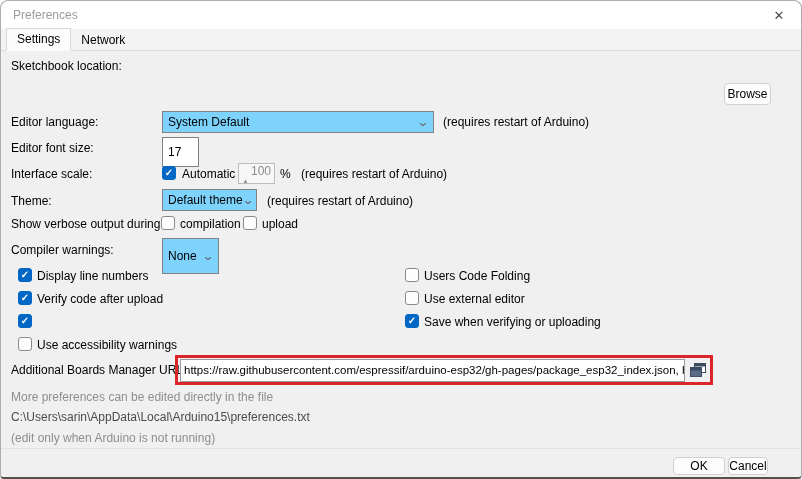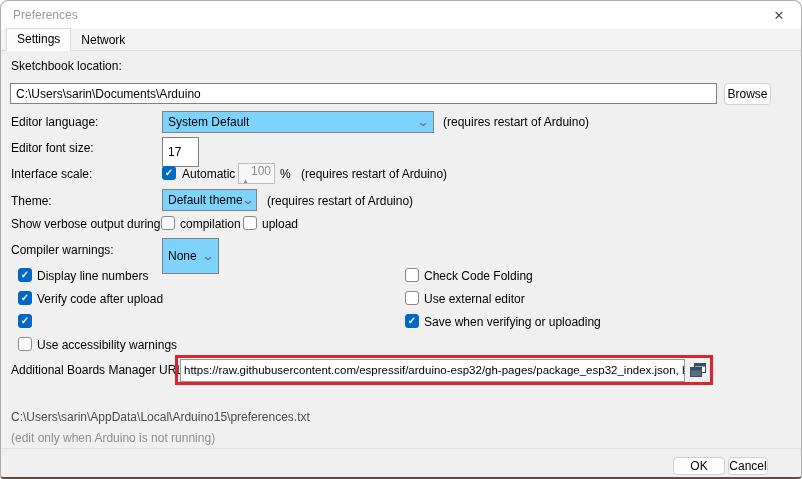--- a/index.html
+++ b/index.html
@@ -88,21 +88,20 @@
     <span class="title">Preferences</span>
     <span class="close">✕</span>
   </div>
 
   <div class="tabbar">
     <div class="tab active">Settings</div>
     <div class="tab">Network</div>
   </div>
 
   <span class="lbl" style="left:10px; top:58px;">Sketchbook location:</span>
-  <div class="input" style="left:9px; top:82px; width:707px; height:21px;">C:\Users\sarin\Documents\Arduino</div>
   <div class="btn" style="left:723px; top:82px; width:47px; height:22px;">Browse</div>
 
   <span class="lbl" style="left:10px; top:114px;">Editor language:</span>
   <div class="select" style="left:161px; top:110px; width:272px; height:22px;">
     <span>System Default</span>
     <span class="chev">⌄</span>
   </div>
   <span class="lbl" style="left:442px; top:114px;">(requires restart of Arduino)</span>
 
   <span class="lbl" style="left:10px; top:140px;">Editor font size:</span>
@@ -157,21 +156,21 @@
   <span class="lbl" style="left:36px; top:291px;">Verify code after upload</span>
 
   <div class="cb checked" style="left:17px; top:313px;">
       <span class="mark">✓</span>
     </div>
 
   <div class="cb" style="left:17px; top:336px;"></div>
   <span class="lbl" style="left:36px; top:337px;">Use accessibility warnings</span>
 
   <div class="cb" style="left:404px; top:267px;"></div>
-  <span class="lbl" style="left:423px; top:268px;">Check Code Folding</span>
+  <span class="lbl" style="left:423px; top:268px;">Users Code Folding</span>
 
   <div class="cb" style="left:404px; top:290px;"></div>
   <span class="lbl" style="left:423px; top:291px;">Use external editor</span>
 
   <div class="cb checked" style="left:404px; top:313px;">
       <span class="mark">✓</span>
     </div>
   <span class="lbl" style="left:423px; top:314px;">Save when verifying or uploading</span>
 
   <span class="lbl" style="left:10px; top:362px;">Additional Boards Manager URLs:</span>
@@ -180,20 +179,21 @@
     <div class="iconbtn">
       <svg width="16" height="15" viewBox="0 0 16 15">
         <rect x="4.5" y="0.5" width="11" height="9" fill="#ffffff" stroke="#3d4c63" stroke-width="1"></rect>
         <rect x="4.5" y="0.5" width="11" height="2.5" fill="#3d4c63" stroke="#3d4c63" stroke-width="1"></rect>
         <rect x="0.5" y="4.5" width="11" height="9" fill="#5a6b85" stroke="#3d4c63" stroke-width="1"></rect>
         <rect x="0.5" y="4.5" width="11" height="2.5" fill="#3d4c63" stroke="#3d4c63" stroke-width="1"></rect>
       </svg>
     </div>
   </div>
 
+  <span class="lbl dim1" style="left:10px; top:389px;">More preferences can be edited directly in the file</span>
   <span class="lbl dim2" style="left:10px; top:409px;">C:\Users\sarin\AppData\Local\Arduino15\preferences.txt</span>
   <span class="lbl dim1" style="left:10px; top:430px;">(edit only when Arduino is not running)</span>
 
   <div class="sep" style="top:447px;"></div>
 
   <div class="btn" style="left:672px; top:456px; width:52px; height:18px;">OK</div>
   <div class="btn" style="left:727px; top:456px; width:40px; height:18px;">Cancel</div>
 
 </div>
 

